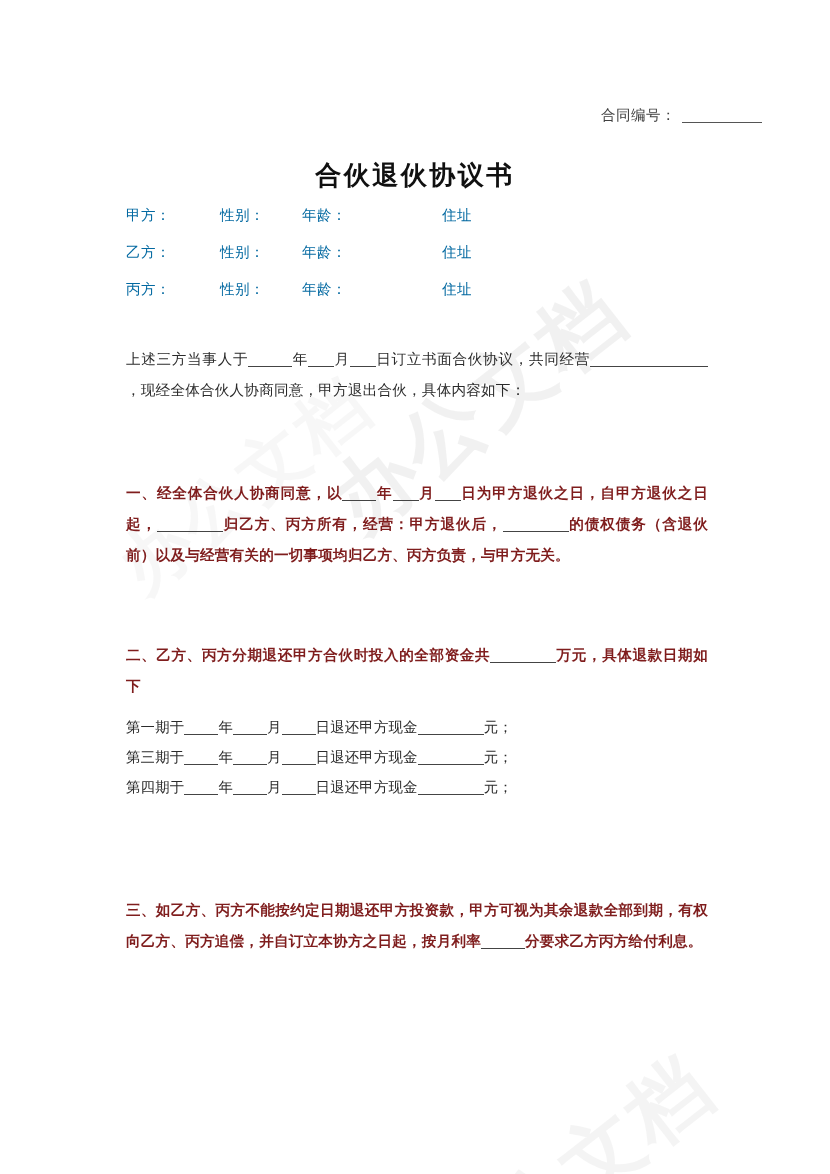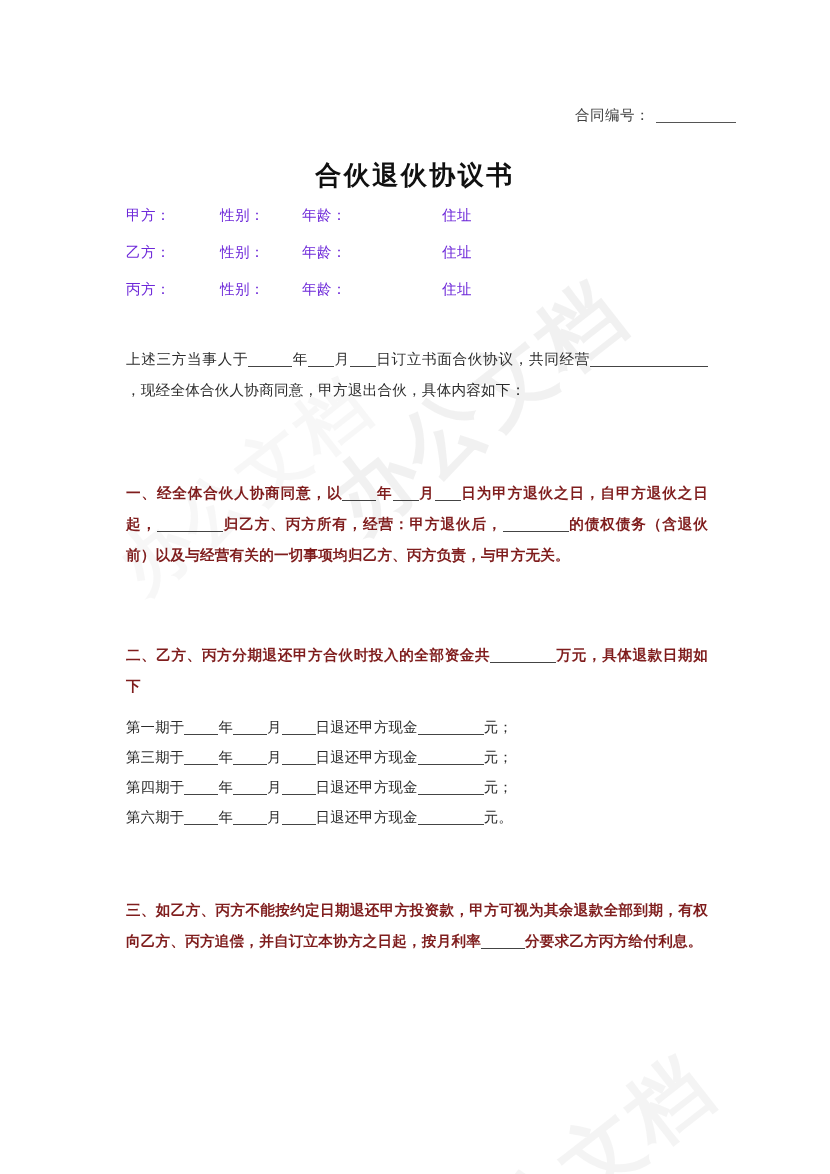--- a/index.html
+++ b/index.html
@@ -71,21 +71,21 @@
     z-index: 2;
     padding: 0;
   }
 
   .contract-no {
     position: absolute;
     left: 0;
     right: 0;
     top: 106px;
     text-align: right;
-    padding-right: 94px;
+    padding-right: 68px;
     font-size: 14.5px;
     color: #404040;
     letter-spacing: 0.5px;
   }
   .contract-no .blank-line {
     display: inline-block;
     width: 80px;
     border-bottom: 1.2px solid #555;
     vertical-align: -3px;
     margin-left: 6px;
@@ -108,21 +108,21 @@
   .parties {
     position: absolute;
     left: 126px;
     top: 206px;
     width: 560px;
   }
   .party-row {
     display: block;
     height: 37px;
     font-size: 14.5px;
-    color: #6d28d9;
+    color: #0369a1;
     letter-spacing: 0.4px;
     white-space: nowrap;
   }
   .party-row .c-name   { display: inline-block; width: 94px; }
   .party-row .c-gender { display: inline-block; width: 82px; }
   .party-row .c-age    { display: inline-block; width: 140px; }
   .party-row .c-addr   { display: inline-block; }
 
   
   .para {
@@ -219,23 +219,20 @@
     <div class="installments">
       <div class="inst-line">
         <span>第一期于</span><span class="blank b-sm"></span><span>年</span><span class="blank b-sm"></span><span>月</span><span class="blank b-sm"></span><span>日退还甲方现金</span><span class="blank b-lg"></span><span>元；</span>
       </div>
       <div class="inst-line">
         <span>第三期于</span><span class="blank b-sm"></span><span>年</span><span class="blank b-sm"></span><span>月</span><span class="blank b-sm"></span><span>日退还甲方现金</span><span class="blank b-lg"></span><span>元；</span>
       </div>
       <div class="inst-line">
         <span>第四期于</span><span class="blank b-sm"></span><span>年</span><span class="blank b-sm"></span><span>月</span><span class="blank b-sm"></span><span>日退还甲方现金</span><span class="blank b-lg"></span><span>元；</span>
       </div>
-      <div class="inst-line">
-        <span>第六期于</span><span class="blank b-sm"></span><span>年</span><span class="blank b-sm"></span><span>月</span><span class="blank b-sm"></span><span>日退还甲方现金</span><span class="blank b-lg"></span><span>元。</span>
-      </div>
     </div>
 
     <div class="para bold p-three">
       <span>三、如乙方、丙方不能按约定日期退还甲方投资款，甲方可视为其余退款全部到期，有权向乙方、丙方追偿，并自订立本协方之日起，按月利率</span><span class="blank b-md"></span><span>分要求乙方丙方给付利息。</span>
     </div>
 
   </div>
 </div>
 
 </body></html>

